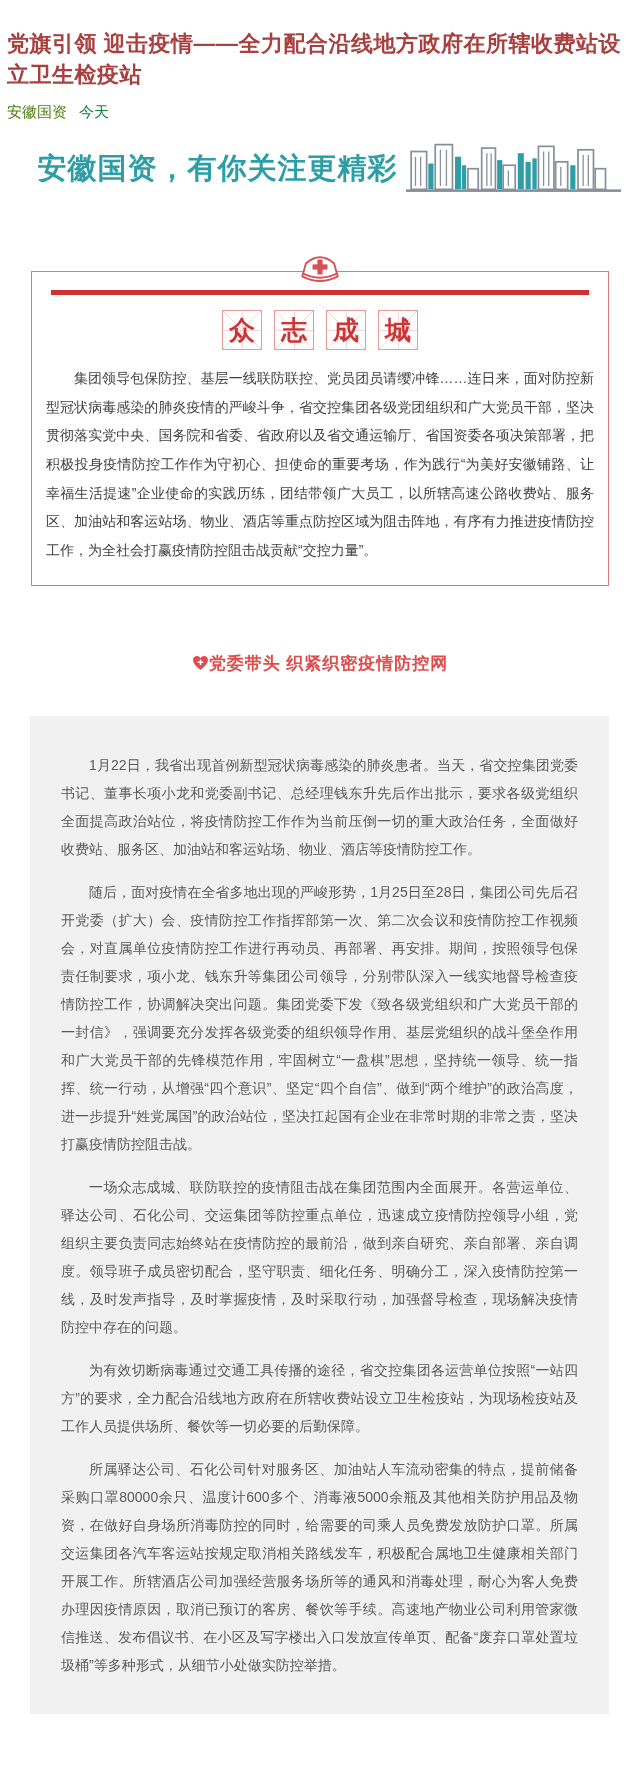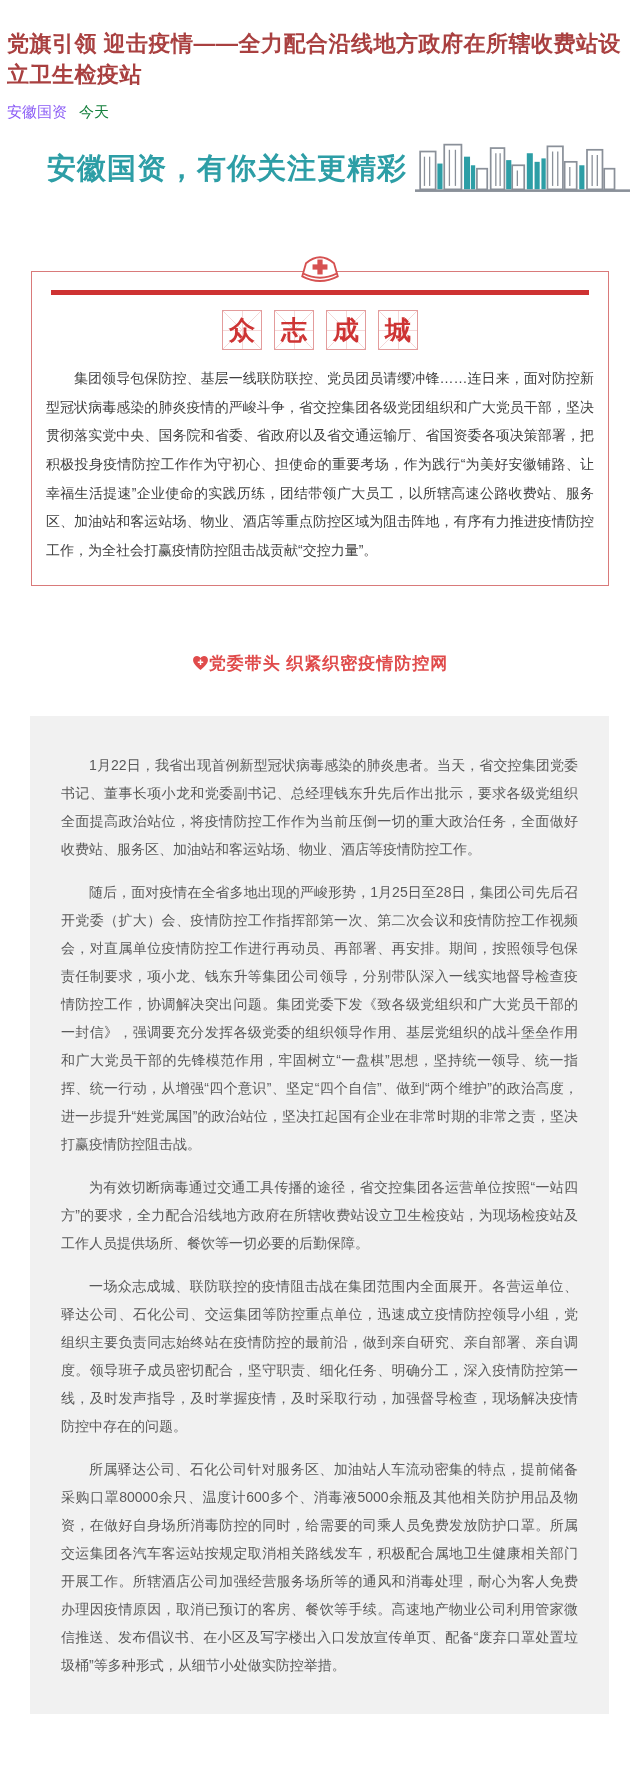--- a/index.html
+++ b/index.html
@@ -19,31 +19,31 @@
     color:#a94040;
     letter-spacing:.5px;
   }
   .byline{
     margin:13px 7px 0 7px;
     font-size:15px;
     display:flex;
     gap:12px;
     align-items:center;
   }
-  .account-name{color:#8b5cf6;cursor:pointer;}
+  .account-name{color:#4d7c0f;cursor:pointer;}
   .publish-date{color:#15803d;}
 
   
   .banner{
     margin-top:15px;
     height:64px;
     display:flex;
     align-items:center;
-    justify-content:flex-end;
-    padding:0 10px 0 46px;
+    justify-content:center;
+    padding:0 28px 0 46px;
   }
   .banner-slogan{
     color:#2d9ea6;
     font-size:29px;
     font-weight:bold;
     letter-spacing:1px;
     white-space:nowrap;
   }
   .banner-skyline{flex:0 0 auto;margin-left:8px;}
 
@@ -208,18 +208,18 @@
         <path d="M16 28 C8.5 21.5 2 15.5 2 9.2 C2 4.8 5.4 1.8 9.4 1.8 C12.3 1.8 14.9 3.7 16 6 C17.1 3.7 19.7 1.8 22.6 1.8 C26.6 1.8 30 4.8 30 9.2 C30 15.5 23.5 21.5 16 28 Z" fill="#e04b4b"></path>
         <path d="M14.6 8.5 h2.8 v3.7 h3.7 v2.8 h-3.7 v3.7 h-2.8 v-3.7 h-3.7 v-2.8 h3.7 z" fill="#ffffff"></path>
       </svg>
     </span>
     <span>党委带头 织紧织密疫情防控网</span>
   </div>
 
   <div class="body-box">
     <p class="body-par">1月22日，我省出现首例新型冠状病毒感染的肺炎患者。当天，省交控集团党委书记、董事长项小龙和党委副书记、总经理钱东升先后作出批示，要求各级党组织全面提高政治站位，将疫情防控工作作为当前压倒一切的重大政治任务，全面做好收费站、服务区、加油站和客运站场、物业、酒店等疫情防控工作。</p>
     <p class="body-par">随后，面对疫情在全省多地出现的严峻形势，1月25日至28日，集团公司先后召开党委（扩大）会、疫情防控工作指挥部第一次、第二次会议和疫情防控工作视频会，对直属单位疫情防控工作进行再动员、再部署、再安排。期间，按照领导包保责任制要求，项小龙、钱东升等集团公司领导，分别带队深入一线实地督导检查疫情防控工作，协调解决突出问题。集团党委下发《致各级党组织和广大党员干部的一封信》，强调要充分发挥各级党委的组织领导作用、基层党组织的战斗堡垒作用和广大党员干部的先锋模范作用，牢固树立“一盘棋”思想，坚持统一领导、统一指挥、统一行动，从增强“四个意识”、坚定“四个自信”、做到“两个维护”的政治高度，进一步提升“姓党属国”的政治站位，坚决扛起国有企业在非常时期的非常之责，坚决打赢疫情防控阻击战。</p>
+    <p class="body-par">一场众志成城、联防联控的疫情阻击战在集团范围内全面展开。各营运单位、驿达公司、石化公司、交运集团等防控重点单位，迅速成立疫情防控领导小组，党组织主要负责同志始终站在疫情防控的最前沿，做到亲自研究、亲自部署、亲自调度。领导班子成员密切配合，坚守职责、细化任务、明确分工，深入疫情防控第一线，及时发声指导，及时掌握疫情，及时采取行动，加强督导检查，现场解决疫情防控中存在的问题。</p>
     <p class="body-par">为有效切断病毒通过交通工具传播的途径，省交控集团各运营单位按照“一站四方”的要求，全力配合沿线地方政府在所辖收费站设立卫生检疫站，为现场检疫站及工作人员提供场所、餐饮等一切必要的后勤保障。</p>
-    <p class="body-par">一场众志成城、联防联控的疫情阻击战在集团范围内全面展开。各营运单位、驿达公司、石化公司、交运集团等防控重点单位，迅速成立疫情防控领导小组，党组织主要负责同志始终站在疫情防控的最前沿，做到亲自研究、亲自部署、亲自调度。领导班子成员密切配合，坚守职责、细化任务、明确分工，深入疫情防控第一线，及时发声指导，及时掌握疫情，及时采取行动，加强督导检查，现场解决疫情防控中存在的问题。</p>
     <p class="body-par">所属驿达公司、石化公司针对服务区、加油站人车流动密集的特点，提前储备采购口罩80000余只、温度计600多个、消毒液5000余瓶及其他相关防护用品及物资，在做好自身场所消毒防控的同时，给需要的司乘人员免费发放防护口罩。所属交运集团各汽车客运站按规定取消相关路线发车，积极配合属地卫生健康相关部门开展工作。所辖酒店公司加强经营服务场所等的通风和消毒处理，耐心为客人免费办理因疫情原因，取消已预订的客房、餐饮等手续。高速地产物业公司利用管家微信推送、发布倡议书、在小区及写字楼出入口发放宣传单页、配备“废弃口罩处置垃圾桶”等多种形式，从细节小处做实防控举措。</p>
   </div>
 
 </div>
 
 </body></html>

